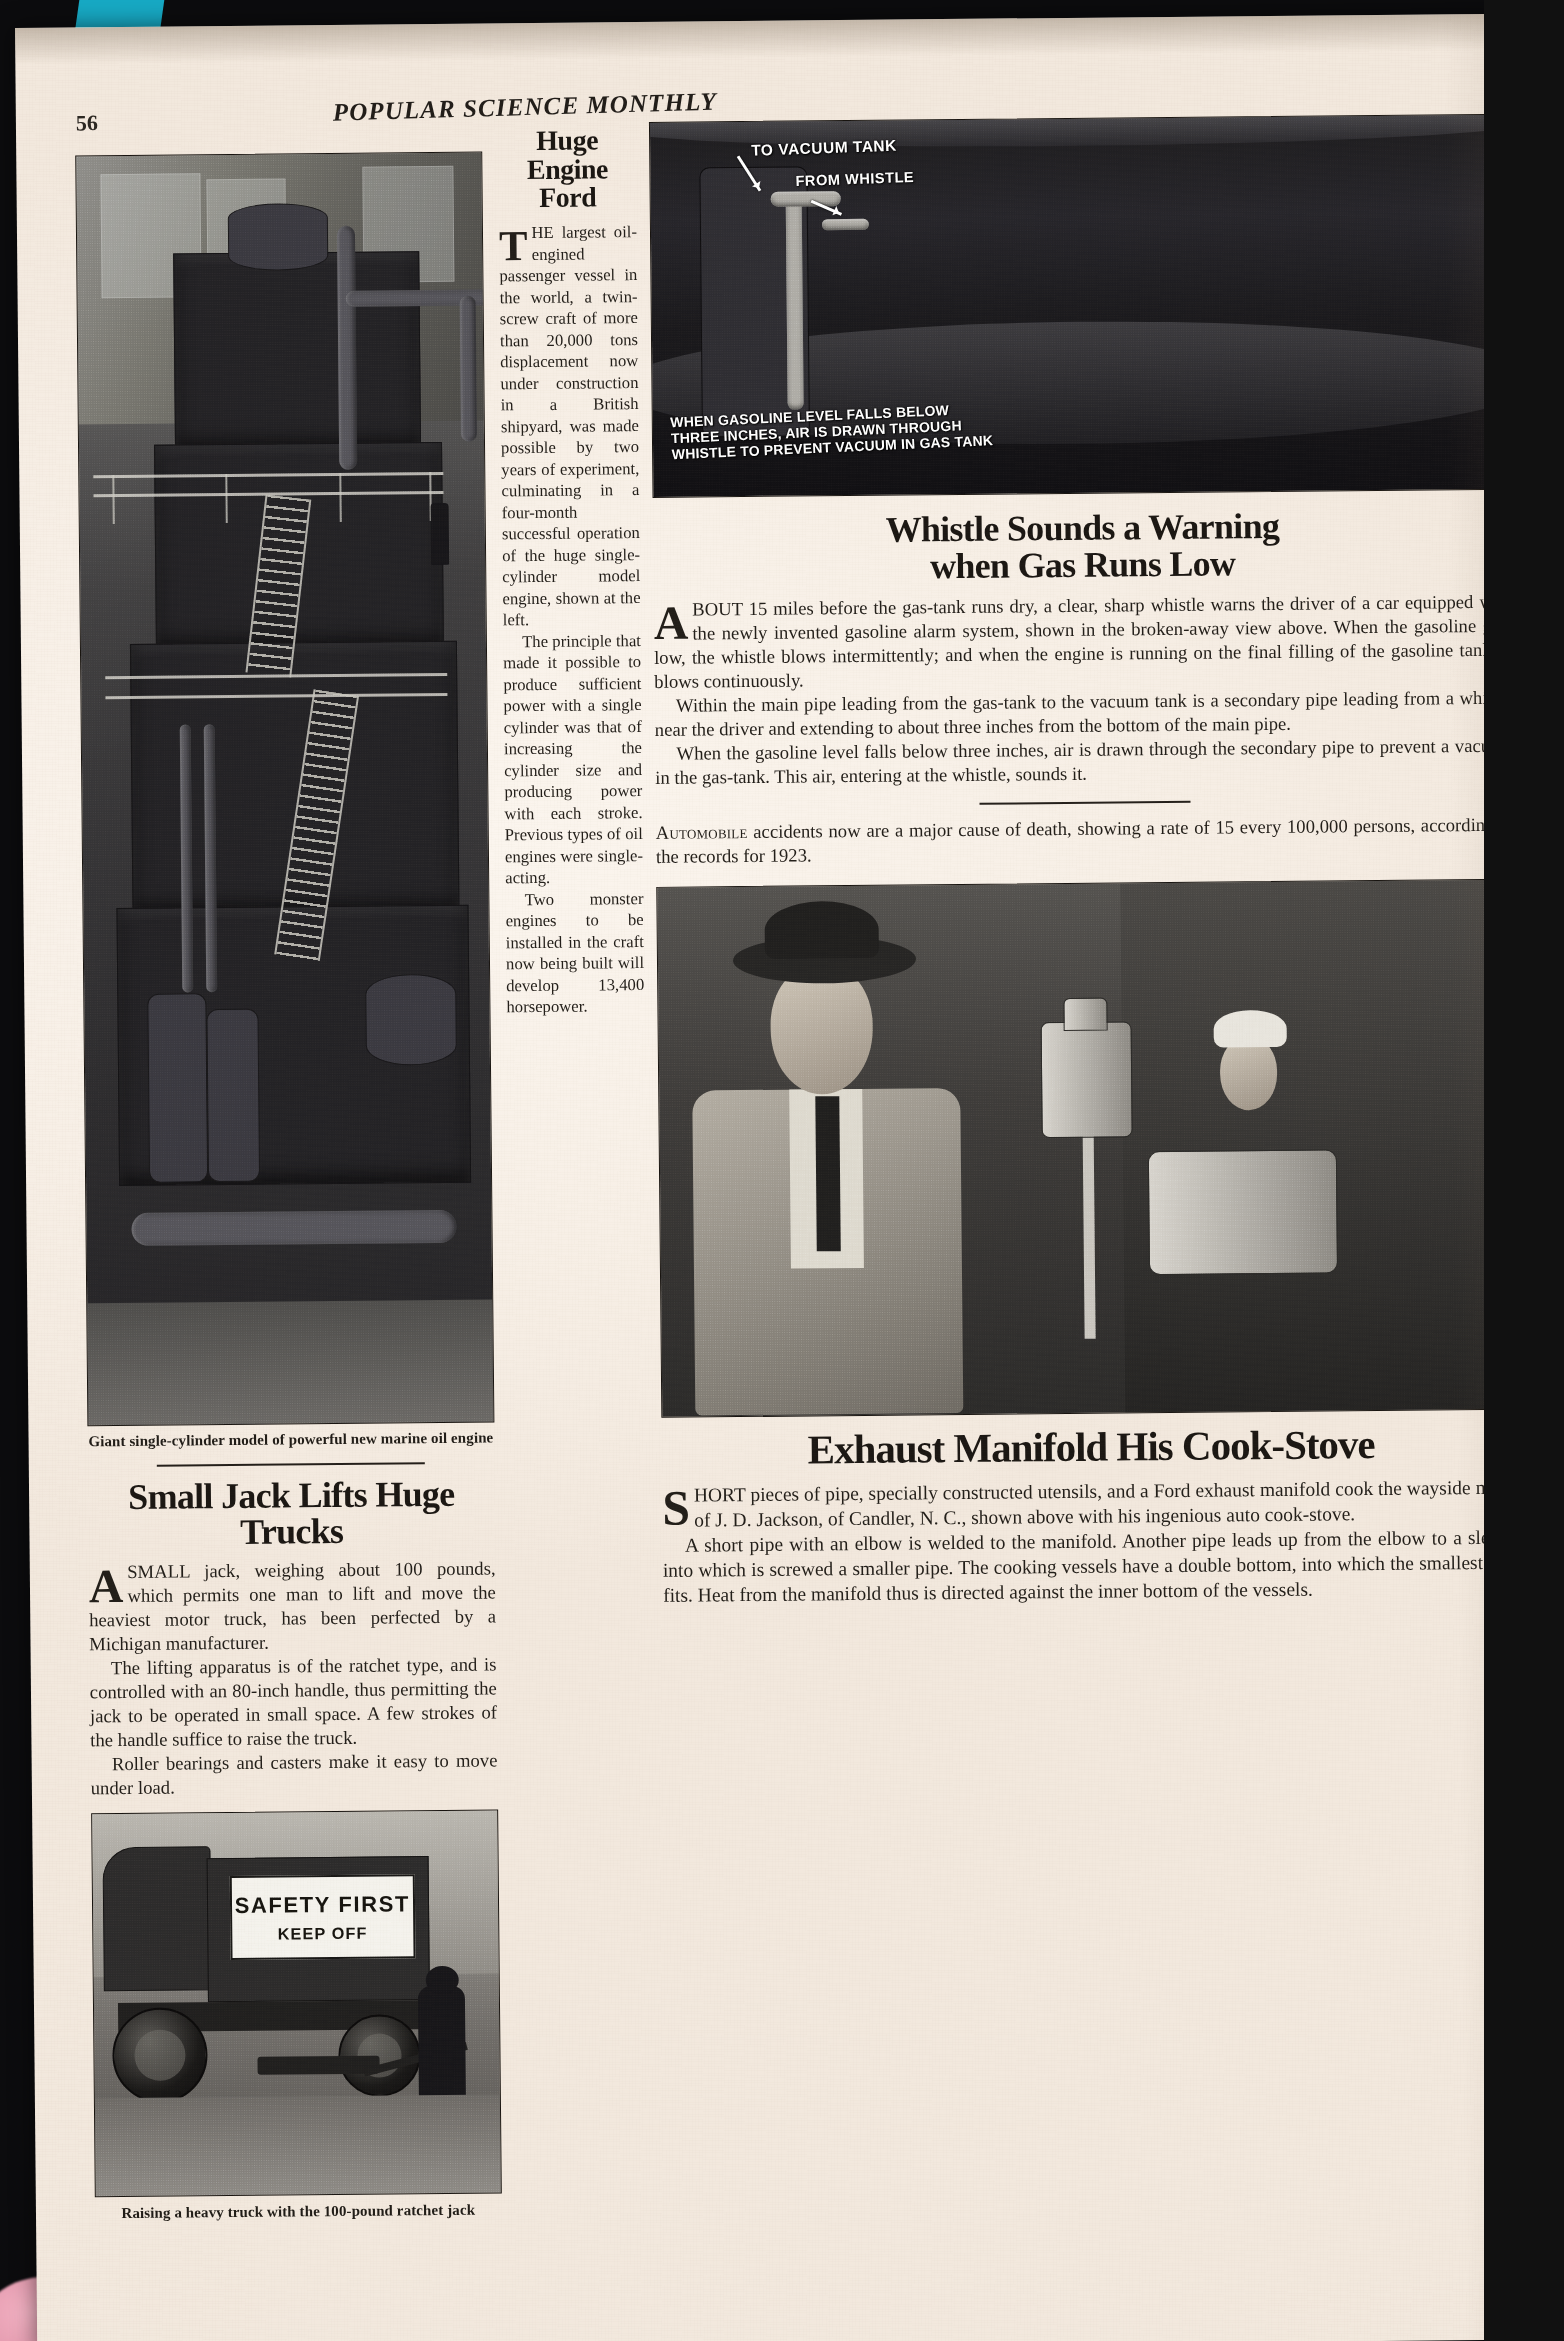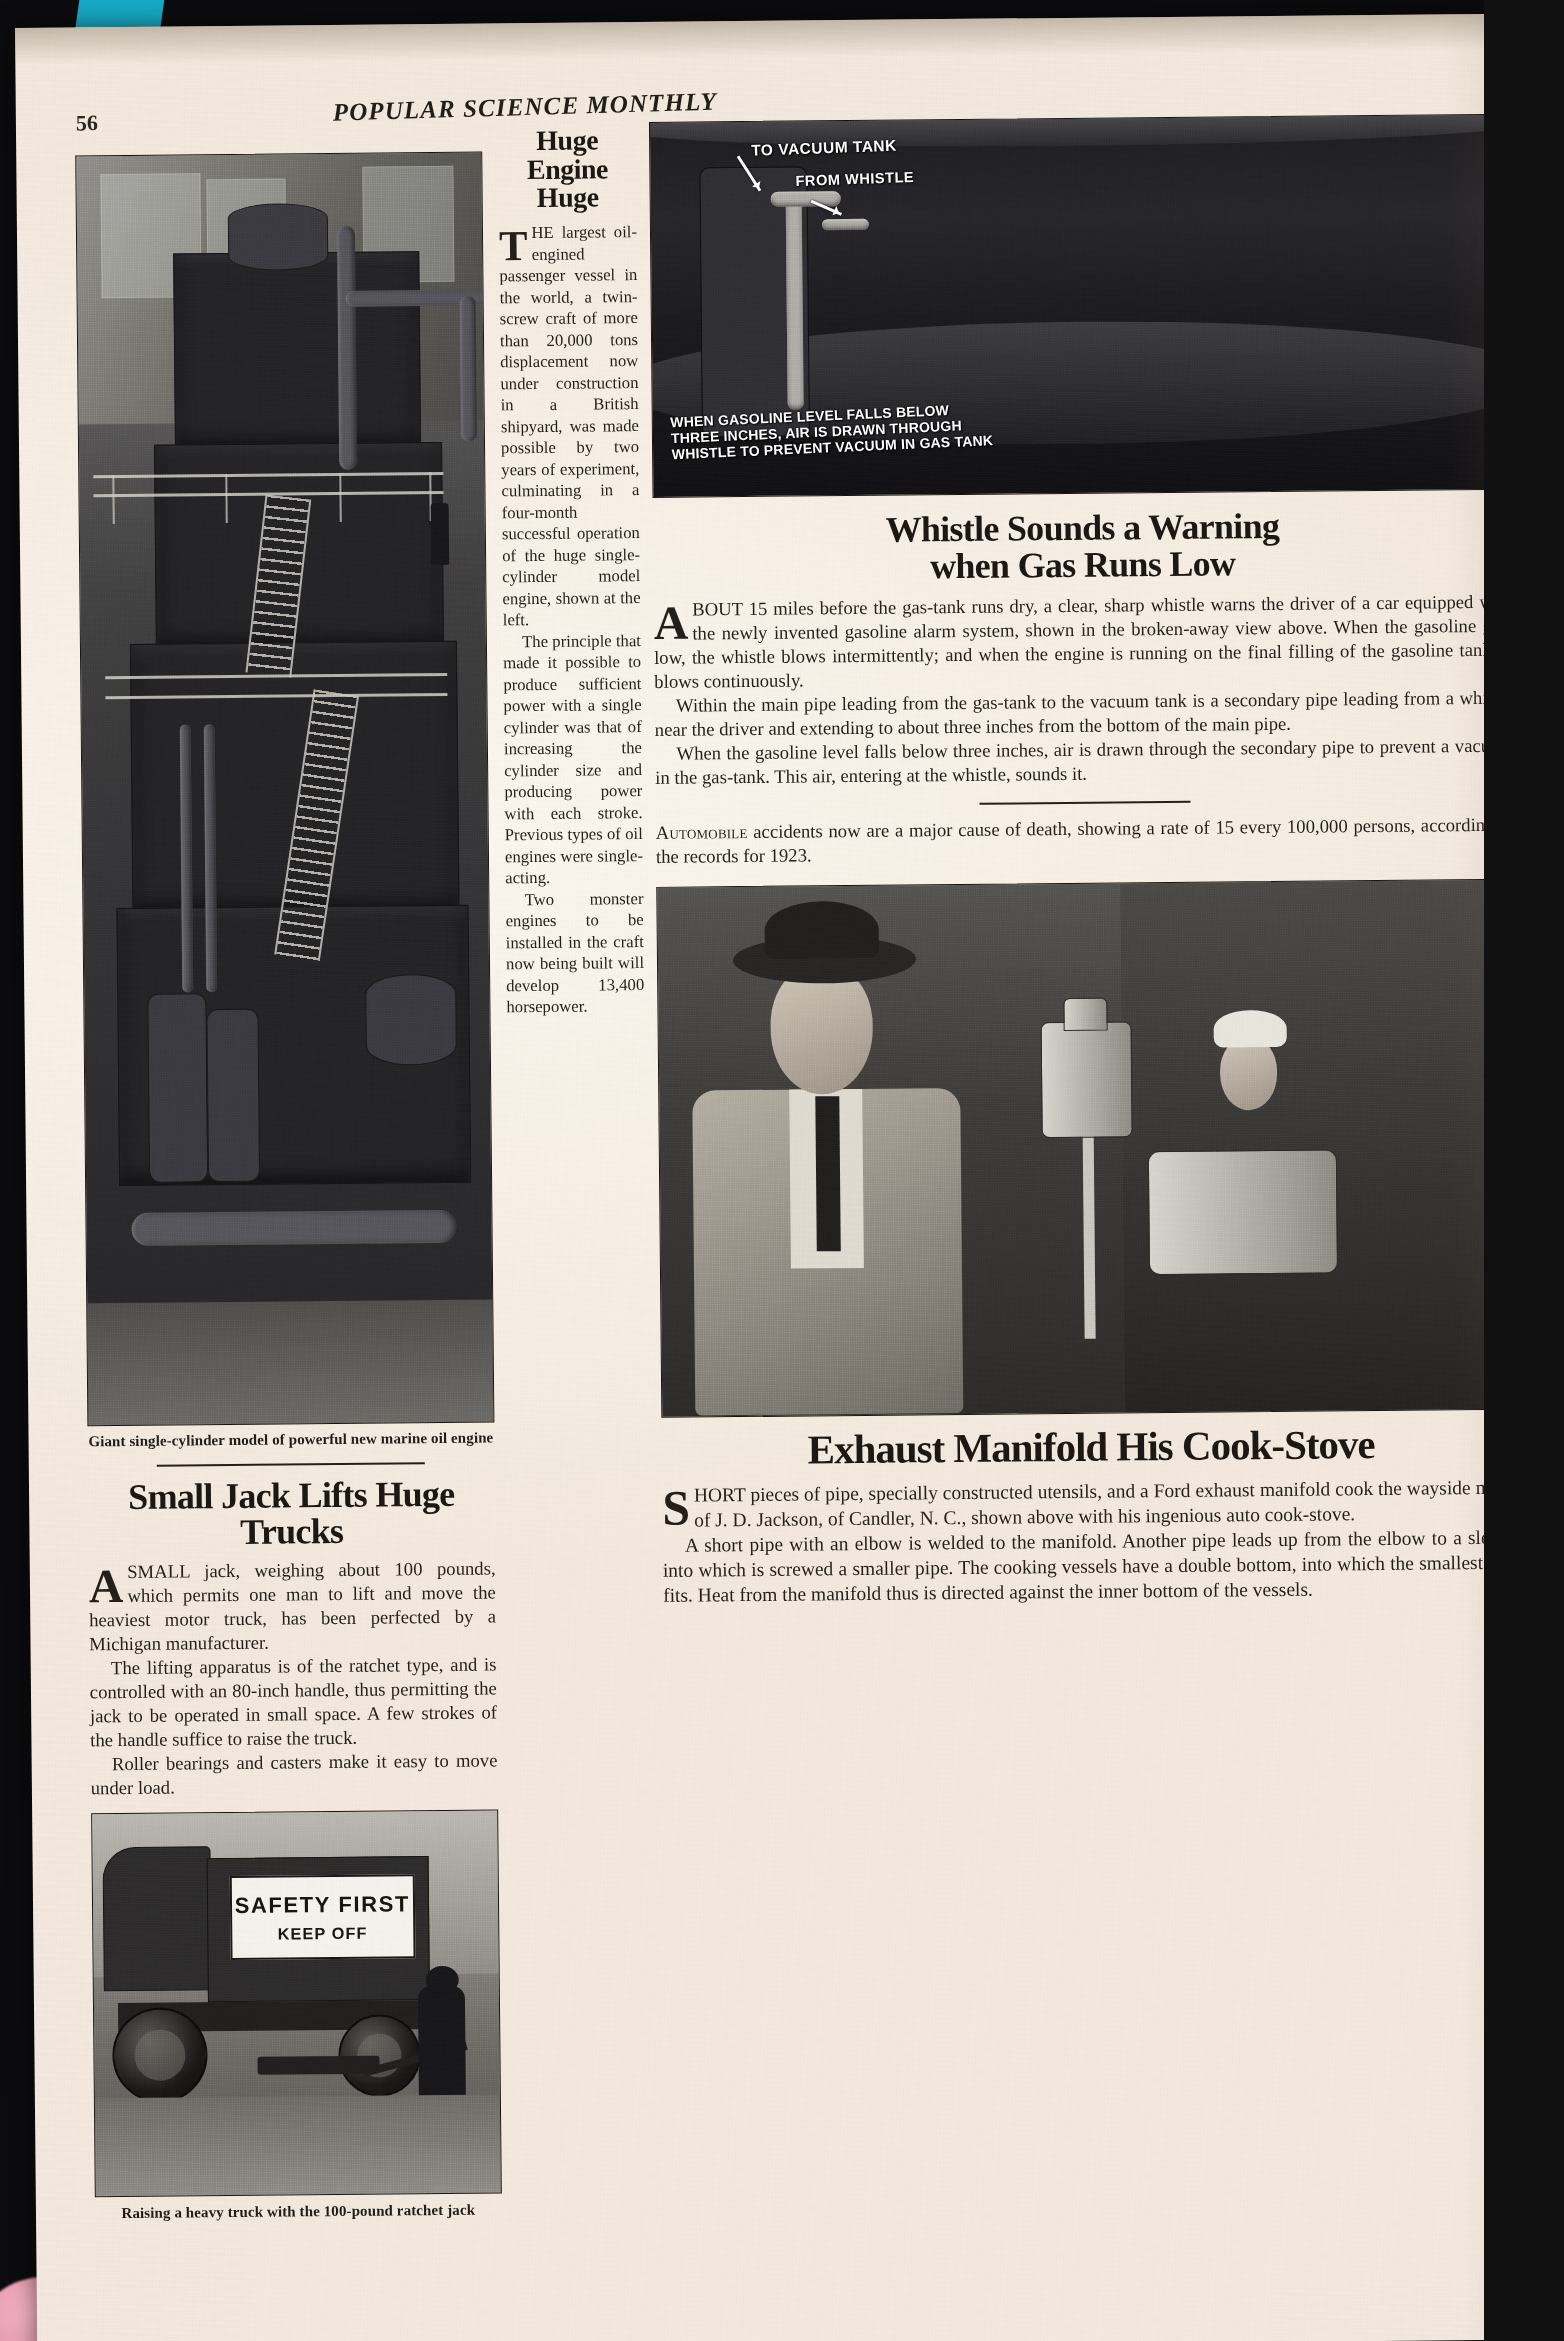--- a/index.html
+++ b/index.html
@@ -232,21 +232,21 @@
           <div class="figure" style="left:332px;top:155px;width:33px;height:28px;border-radius:50%;"></div>
           <div class="t-floor"></div>
           <div class="ht"></div>
         </div>
         <div class="cap">Raising a heavy truck with the 100-pound ratchet jack</div>
       </div>
 
       <div class="col colB">
         <div class="hl hl-narrow">
           <div>Huge Engine</div>
-          <div>Huge</div>
+          <div>Ford</div>
         </div>
         <div class="bt bt-narrow" style="margin-top:9.8px;">
           <p class="first"><span class="dropcap">T</span><span>HE largest oil-engined passenger vessel in the world, a twin-screw craft of more than 20,000 tons displacement now under construction in a British shipyard, was made possible by two years of experiment, culminating in a four-month successful operation of the huge single-cylinder model engine, shown at the left.</span></p>
           <p>The principle that made it possible to produce sufficient power with a single cylinder was that of increasing the cylinder size and producing power with each stroke. Previous types of oil engines were single-acting.</p>
           <p>Two monster engines to be installed in the craft now being built will develop 13,400 horsepower.</p>
         </div>
       </div>
 
       <div class="col colC">
 

